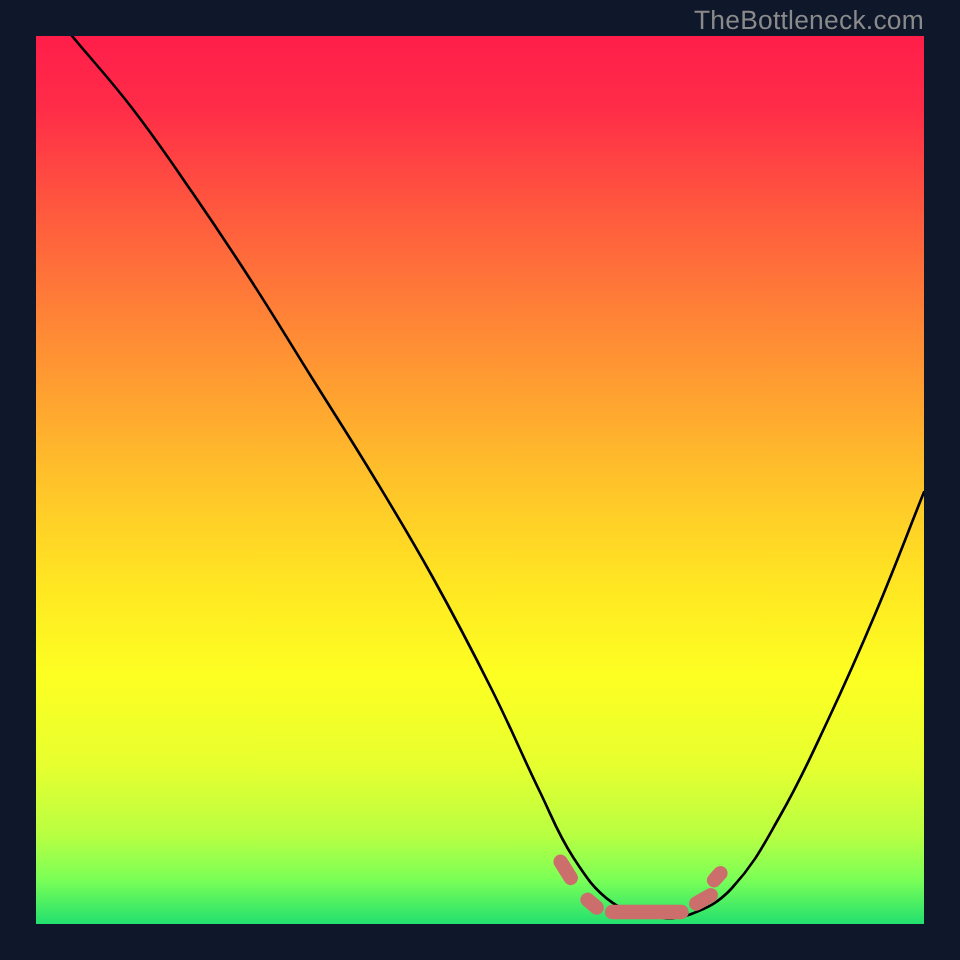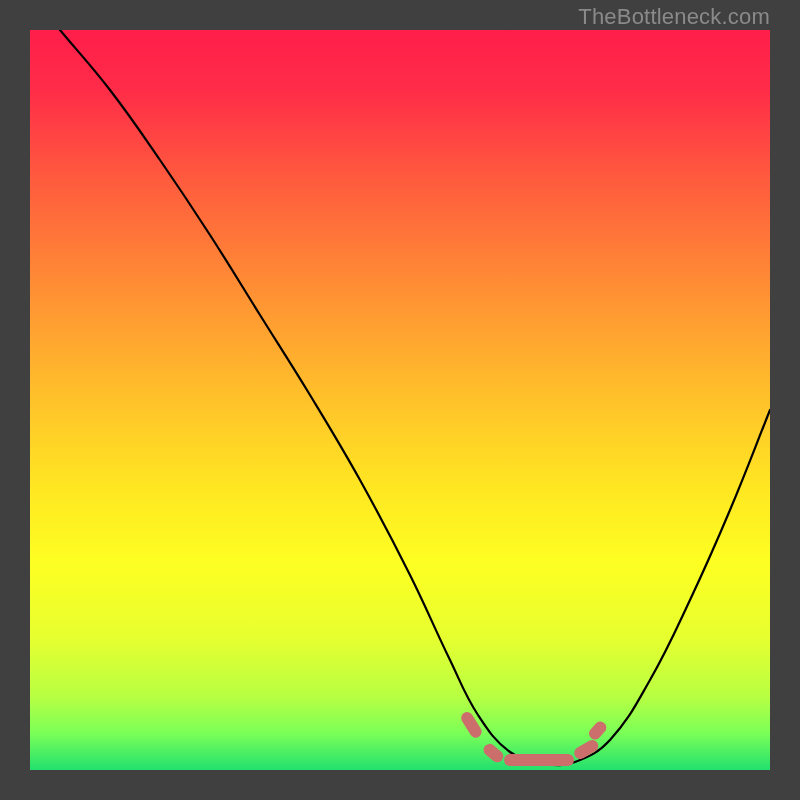--- a/index.html
+++ b/index.html
@@ -9,21 +9,21 @@
     height: 800px;
     background: #000;
     overflow: hidden;
   }
   .frame {
     position: absolute;
     top: 0;
     left: 0;
     width: 800px;
     height: 800px;
-    background: #404040;
+    background: #0f172a;
   }
   .plot-area {
     position: absolute;
     top: 30px;
     left: 30px;
     width: 740px;
     height: 740px;
     overflow: hidden;
   }
   .watermark {

